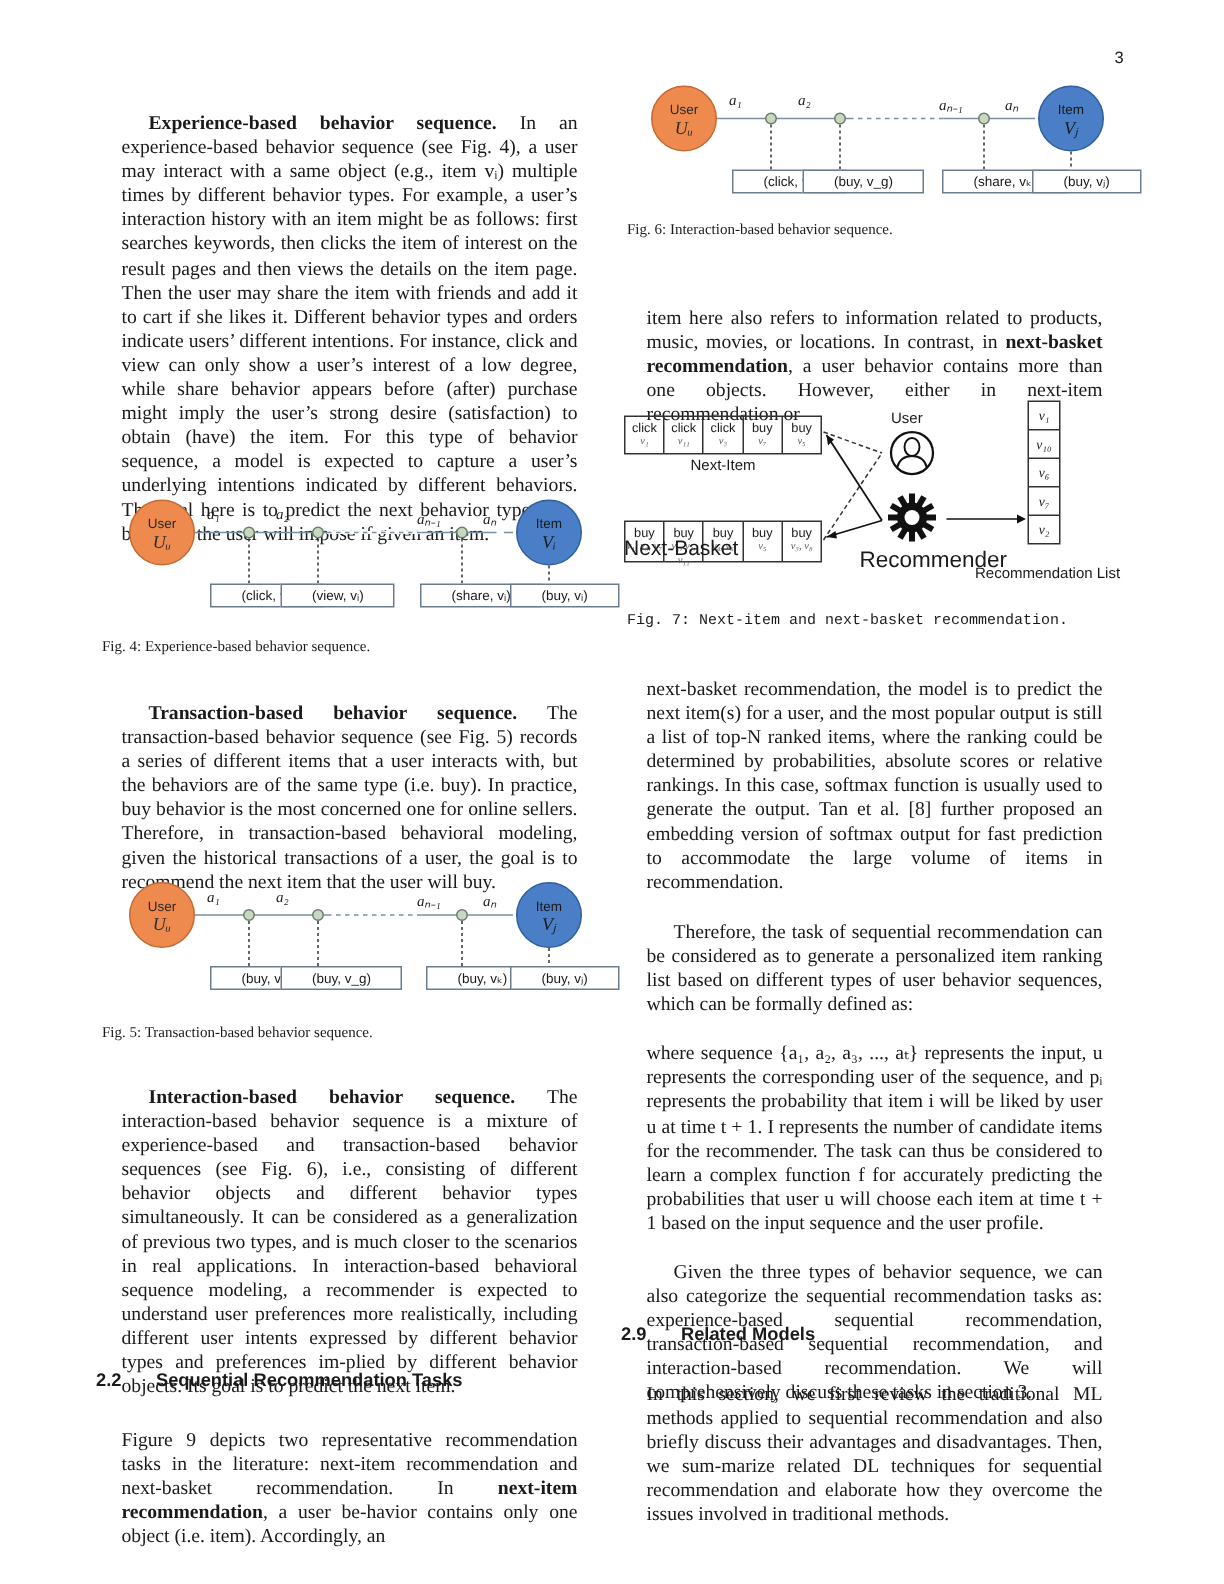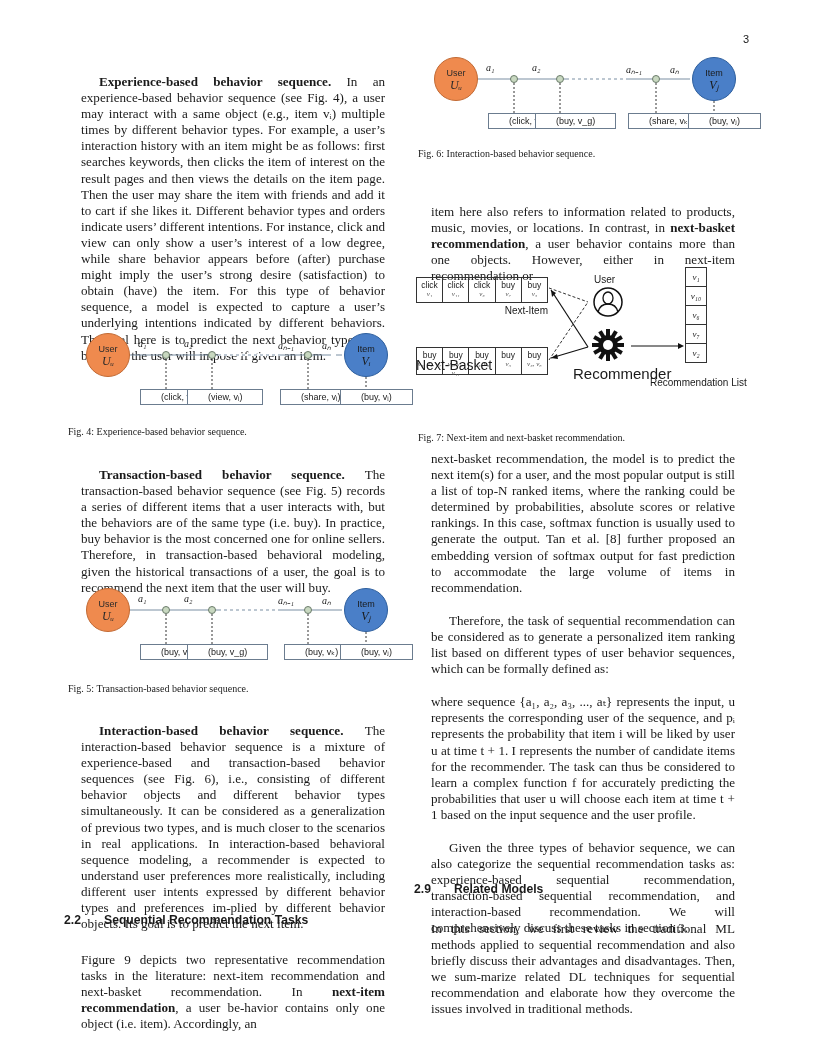--- a/index.html
+++ b/index.html
@@ -212,21 +212,21 @@
       </div>
     <div class="rec-cell" style="flex:1">
         <div>buy</div>
         <div class="sub">v₇</div>
       </div>
     <div class="rec-cell" style="flex:1">
         <div>buy</div>
         <div class="sub">v₅</div>
       </div>
   </div>
-  <div style="position:absolute;left:0;top:40px;width:132px;text-align:right;font-size:10px;">Next-Item</div>
+  <div style="position:absolute;left:0;top:40px;width:132px;text-align:center;font-size:10px;">Next-Item</div>
 
   <div style="position:absolute;left:0;top:82px;width:130px;height:26px;border:1px solid #333;display:flex;">
     <div class="rec-cell" style="flex:1">
         <div>buy</div>
         <div class="sub">v₁, v₃, v₇</div>
       </div>
     <div class="rec-cell" style="flex:1">
         <div>buy</div>
         <div class="sub">v₂, v₁, v₁₁</div>
       </div>
@@ -250,21 +250,21 @@
 
   <div style="position:absolute;left:269px;top:2px;width:20px;border:1px solid #333;">
     <div class="list-cell">v₁</div>
     <div class="list-cell">v₁₀</div>
     <div class="list-cell">v₆</div>
     <div class="list-cell">v₇</div>
     <div class="list-cell">v₂</div>
   </div>
   <div style="position:absolute;left:234px;top:112px;font-size:10px;">Recommendation List</div>
 </div>
-<div class="col serif" style="left:414px; top:426px;">
+<div class="col serif" style="left:414px; top:403px;font-family:Liberation Mono, monospace;">
   <p class="caption">Fig. 7: Next-item and next-basket recommendation.</p>
 </div>
 
 <div class="col serif" style="left:414px; top:434px;">
   <p class="p">next-basket recommendation, the model is to predict the next item(s) for a user, and the most popular output is still a list of top-N ranked items, where the ranking could be determined by probabilities, absolute scores or relative rankings. In this case, softmax function is usually used to generate the output. Tan et al. [8] further proposed an embedding version of softmax output for fast prediction to accommodate the large volume of items in recommendation.</p>
   <p class="p indent">Therefore, the task of sequential recommendation can be considered as to generate a personalized item ranking list based on different types of user behavior sequences, which can be formally defined as:</p>
   <p class="p" style="margin-top:3px;">where sequence {a₁, a₂, a₃, ..., aₜ} represents the input, u represents the corresponding user of the sequence, and pᵢ represents the probability that item i will be liked by user u at time t + 1. I represents the number of candidate items for the recommender. The task can thus be considered to learn a complex function f for accurately predicting the probabilities that user u will choose each item at time t + 1 based on the input sequence and the user profile.</p>
   <p class="p indent">Given the three types of behavior sequence, we can also categorize the sequential recommendation tasks as: experience-based sequential recommendation, transaction-based sequential recommendation, and interaction-based recommendation. We will comprehensively discuss these tasks in section 3.</p>
 </div>
 

